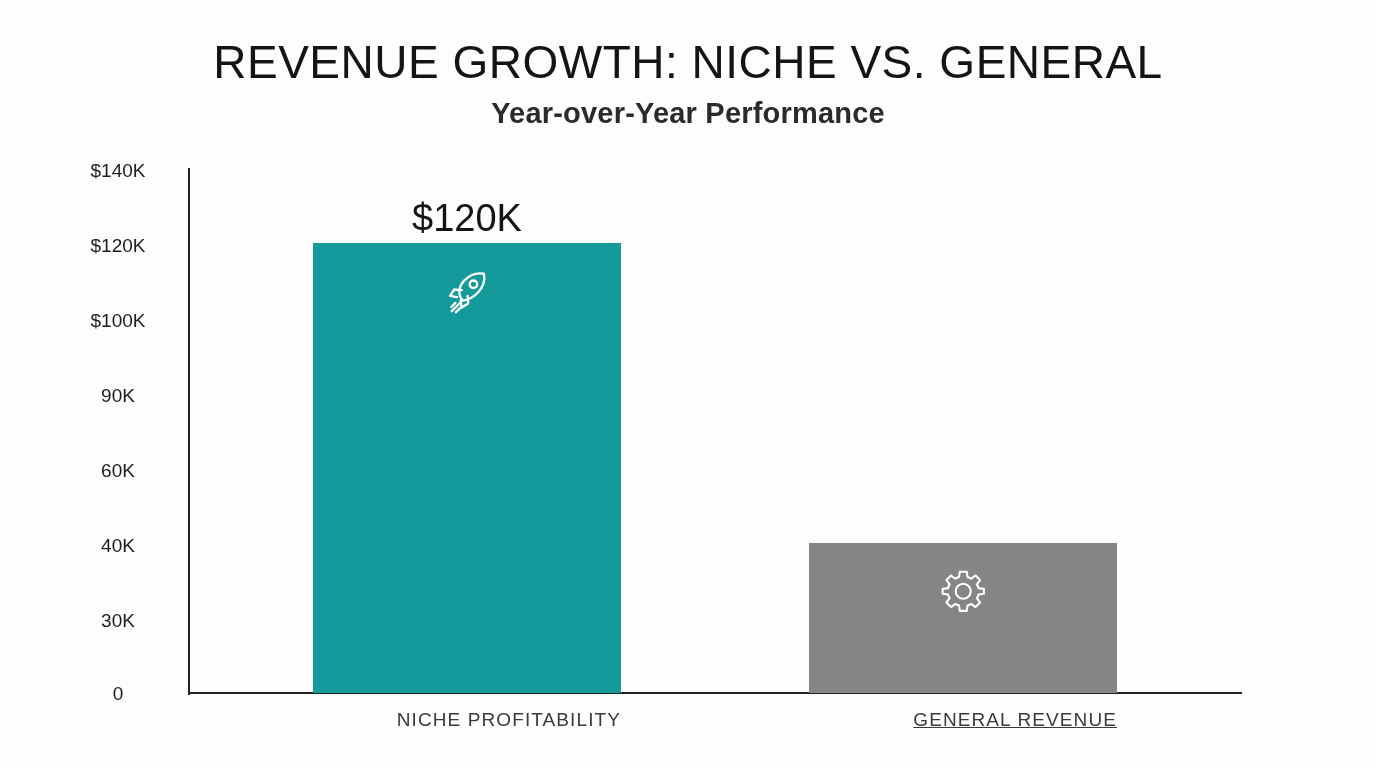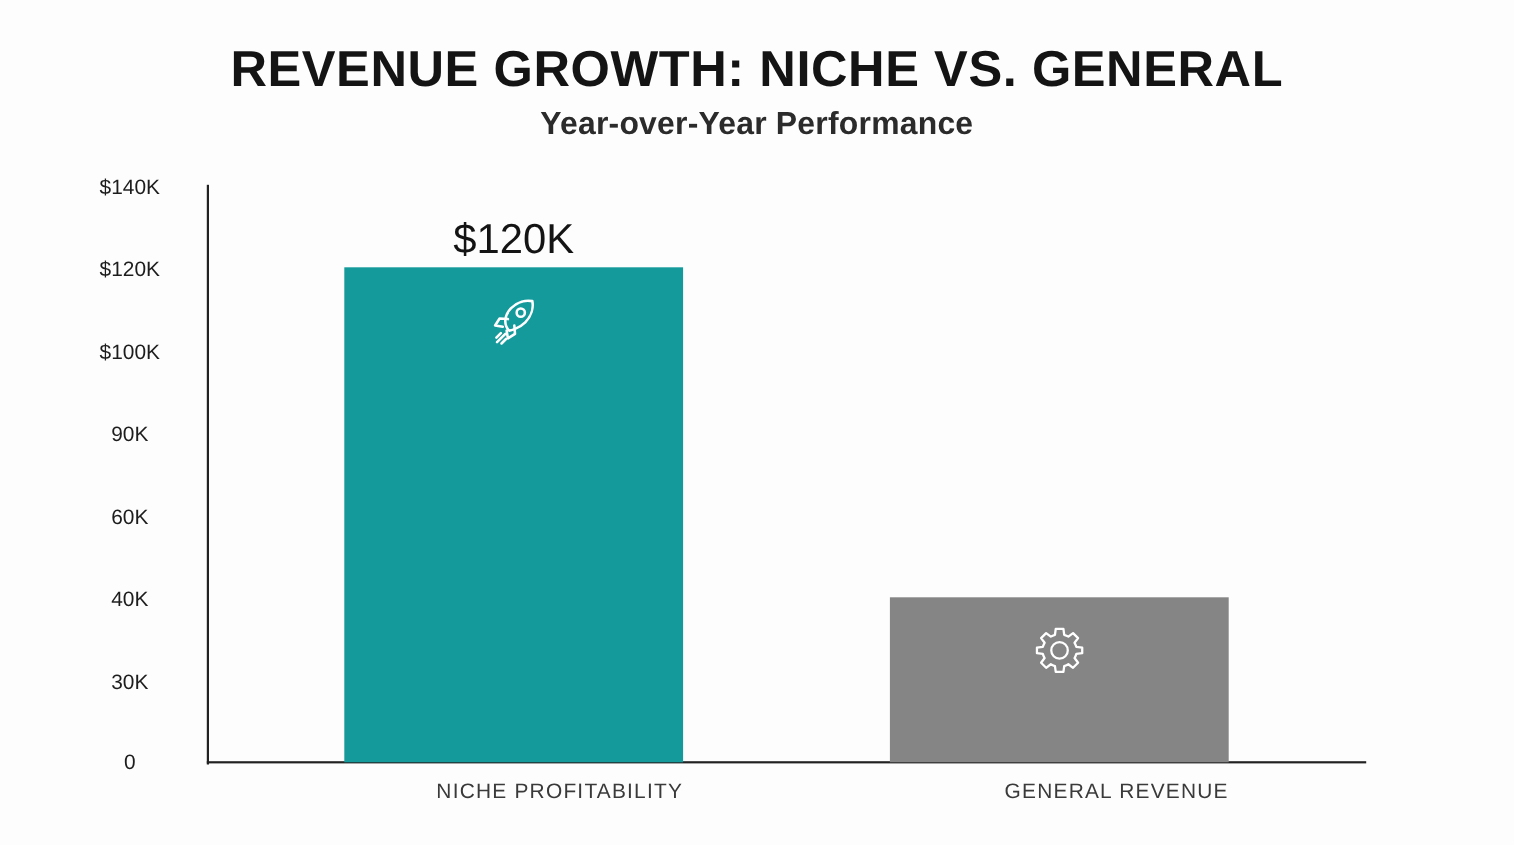--- a/index.html
+++ b/index.html
@@ -25,21 +25,21 @@
 
   
   .chart-title {
     position: absolute;
     top: 34px;
     left: 0;
     width: 1376px;
     text-align: center;
     font-size: 46px;
     line-height: 56px;
-    font-weight: 700;
+    font-weight: 400;
     letter-spacing: 0.5px;
     color: #141414;
     white-space: nowrap;
   }
   .chart-subtitle {
     position: absolute;
     top: 94px;
     left: 0;
     width: 1376px;
     text-align: center;
@@ -133,21 +133,21 @@
     position: absolute;
     top: 708px;
     font-size: 19px;
     line-height: 24px;
     letter-spacing: 1.1px;
     color: #3a3a3a;
     text-align: right;
     white-space: nowrap;
   }
   .cat-label.niche   { left: 313px; width: 308px; }
-  .cat-label.general { left: 809px; width: 308px; }
+  .cat-label.general { left: 809px; width: 308px; text-decoration: underline; }
 </style>
 </head>
 <body style="background: rgb(253, 253, 253);">
 
 <div id="chart-root">
 
   <div class="chart-title">REVENUE GROWTH: NICHE VS. GENERAL</div>
 
   <div class="chart-subtitle">Year-over-Year Performance</div>
 

